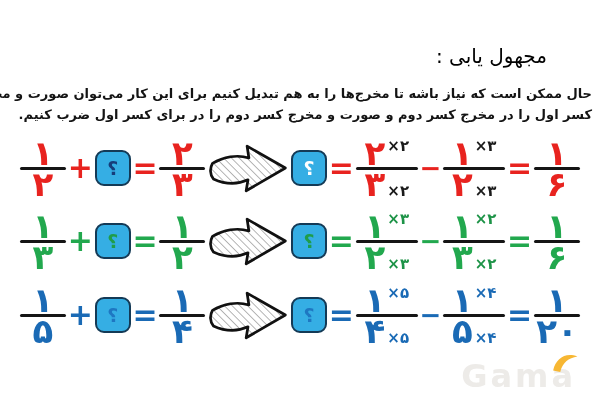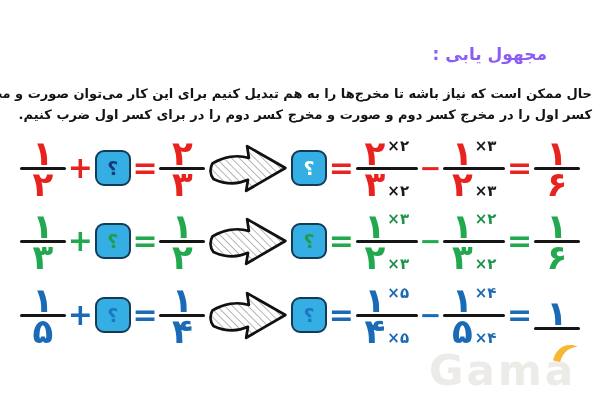--- a/index.html
+++ b/index.html
@@ -2,21 +2,21 @@
 <html><head>
 <meta charset="utf-8">
 <style>
   html,body{margin:0;padding:0;background:#fff;}
   .slide{
     position:relative;width:600px;height:400px;background:#ffffff;overflow:hidden;
     font-family:"DejaVu Sans",sans-serif;
   }
   .title{
     position:absolute;top:44px;right:53px;direction:rtl;white-space:nowrap;
-    font-size:17px;font-weight:bold;color:#8b5cf6;
+    font-size:20px;font-weight:normal;color:#000000;
   }
   .body-text{
     position:absolute;top:83px;left:8px;right:8px;direction:rtl;text-align:right;
     font-size:13px;font-weight:bold;color:#141414;line-height:21px;
   }
   .body-text div{white-space:nowrap;}
 
   .eq-row{
     position:absolute;left:20px;width:560px;height:74px;
     display:flex;align-items:center;justify-content:space-between;direction:ltr;
@@ -37,21 +37,21 @@
 
   .qbox{
     width:36px;height:36px;border-radius:9px;border:2.5px solid #143a56;background:#35aee4;
     display:flex;align-items:center;justify-content:center;box-sizing:border-box;flex:none;
   }
   .qmark{font-size:19px;font-weight:bold;line-height:1;}
 
   .arrow-svg{width:82px;height:56px;flex:none;}
 
   .watermark{position:absolute;right:24px;bottom:8px;}
-  .wm-text{font-size:42px;font-weight:bold;letter-spacing:3px;color:#edebe8;line-height:1;}
+  .wm-text{font-size:32px;font-weight:bold;letter-spacing:3px;color:#edebe8;line-height:1;}
   .swoosh{position:absolute;right:-2px;top:-10px;width:25px;height:25px;transform:rotate(12deg);}
 </style>
 </head>
 <body>
 
 <svg width="0" height="0" style="position:absolute" aria-hidden="true">
   <defs>
     <pattern id="hatch" width="6" height="6" patternUnits="userSpaceOnUse" patternTransform="rotate(135)">
       <rect width="6" height="6" fill="#ffffff"></rect>
       <line x1="0" y1="0" x2="0" y2="6" stroke="#848484" stroke-width="1.3"></line>
@@ -219,20 +219,21 @@
       <span class="bar"></span>
       <span class="group">
         <span class="fden">۵</span>
         <span class="mult down">×۴</span>
       </span>
     </div>
     <span class="op">=</span>
     <div class="frac">
       <span class="fnum">۱</span>
       <span class="bar"></span>
+      <span class="fden">۲۰</span>
     </div>
   </div>
 
   <div class="watermark">
     <span class="wm-text" style="color: rgb(237, 235, 232);">Gama</span>
     <svg class="swoosh" viewBox="0 0 24 24">
       <path d="M2 22 C2 10 10 2 22 4 C14 7 9 13 9 22 Z" fill="#f7b733"></path>
     </svg>
   </div>
 

